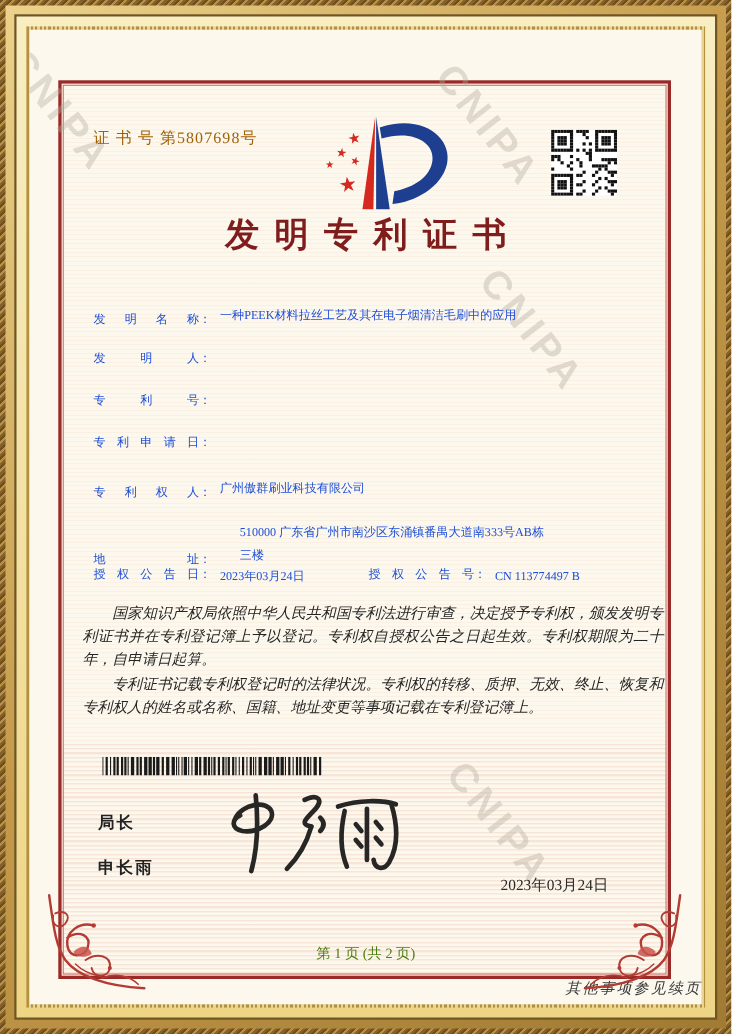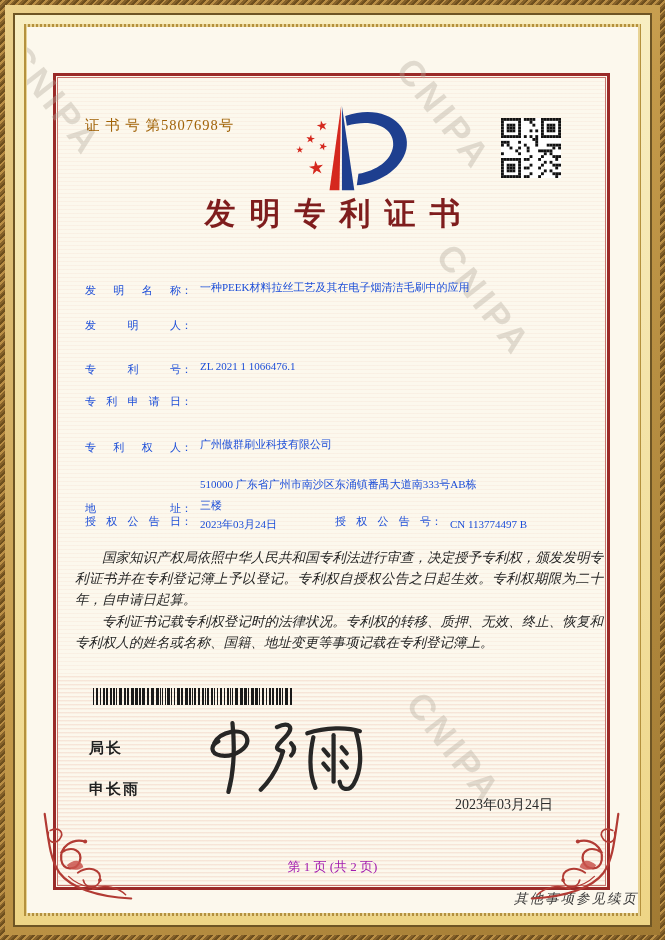--- a/index.html
+++ b/index.html
@@ -51,41 +51,41 @@
   .qr   { position:absolute; left:474px; top:91px; width:60px; height:60px; }
 
   .title { position:absolute; top:166px; width:100%; text-align:center;
            font-size:31px; font-weight:bold; letter-spacing:14px; padding-left:14px; color:#7f1d1d; }
 
   .frow { position:absolute; left:58px; width:534px; display:flex; align-items:flex-end;
           font-size:11px; color:#1d4ed8; }
   .flabel { width:96px; flex:none; text-align:justify; text-align-last:justify; }
   .fcolon { flex:none; margin-right:8px; }
   .fvalue { flex:1; line-height:21px; }
-  .pre { white-space:pre-line; }
+  .pre { white-space:pre-line;margin-left:18px; }
   .frow-grant { height:22px; display:block; position:absolute; }
   .gpair { position:absolute; top:0; display:flex; }
   .gpair .fvalue { flex:none; }
 
   .para { position:absolute; left:48px; width:528px; font-size:13.5px; line-height:21px;
           font-style:italic; text-indent:2em; text-align:justify; color:#252525; }
 
   .barcode { position:absolute; left:66px; top:661px; width:202px; height:17px; }
 
   .signer-title, .signer-name { position:absolute; left:62px;
           font-family:"Liberation Sans","DejaVu Sans",sans-serif;
           font-weight:600; font-size:15px; letter-spacing:2px; color:#222; }
   .signer-title { top:712px; }
   .signer-name  { top:741px;margin-top:12px; }
 
   .signature { position:absolute; left:163px; top:690px; width:182px; height:86px; }
 
   .issue-date { position:absolute; left:428px; top:769px; font-size:14px; color:#2a2a2a; }
 
-  .page-info { position:absolute; top:831px; width:100%; text-align:center; font-size:13px; color:#a21caf; }
+  .page-info { position:absolute; top:831px; width:100%; text-align:center; font-size:13px; color:#4d7c0f; }
 
   .cont-note { position:absolute; top:863px; width:100%; text-align:right; font-size:13.5px;
                font-style:italic; letter-spacing:2px; color:#3a3a3a; }
 </style>
 </head>
 <body>
 
 <div class="page">
  <div class="frame1">
   <div class="frame2">
@@ -333,21 +333,20 @@
                     <span class="fcolon">：</span>
             <span class="fvalue">一种PEEK材料拉丝工艺及其在电子烟清洁毛刷中的应用</span>
           </div>
           <div class="frow" style="top:291px">
             <span class="flabel">发明人</span>
                     <span class="fcolon">：</span>
           </div>
           <div class="frow" style="top:329px">
             <span class="flabel">专利号</span>
                     <span class="fcolon">：</span>
-            <span class="fvalue">ZL 2021 1 1066476.1</span>
           </div>
           <div class="frow" style="top:367px">
             <span class="flabel">专利申请日</span>
                     <span class="fcolon">：</span>
           </div>
           <div class="frow" style="top:407px">
             <span class="flabel">专利权人</span>
                     <span class="fcolon">：</span>
             <span class="fvalue">广州傲群刷业科技有限公司</span>
           </div>

